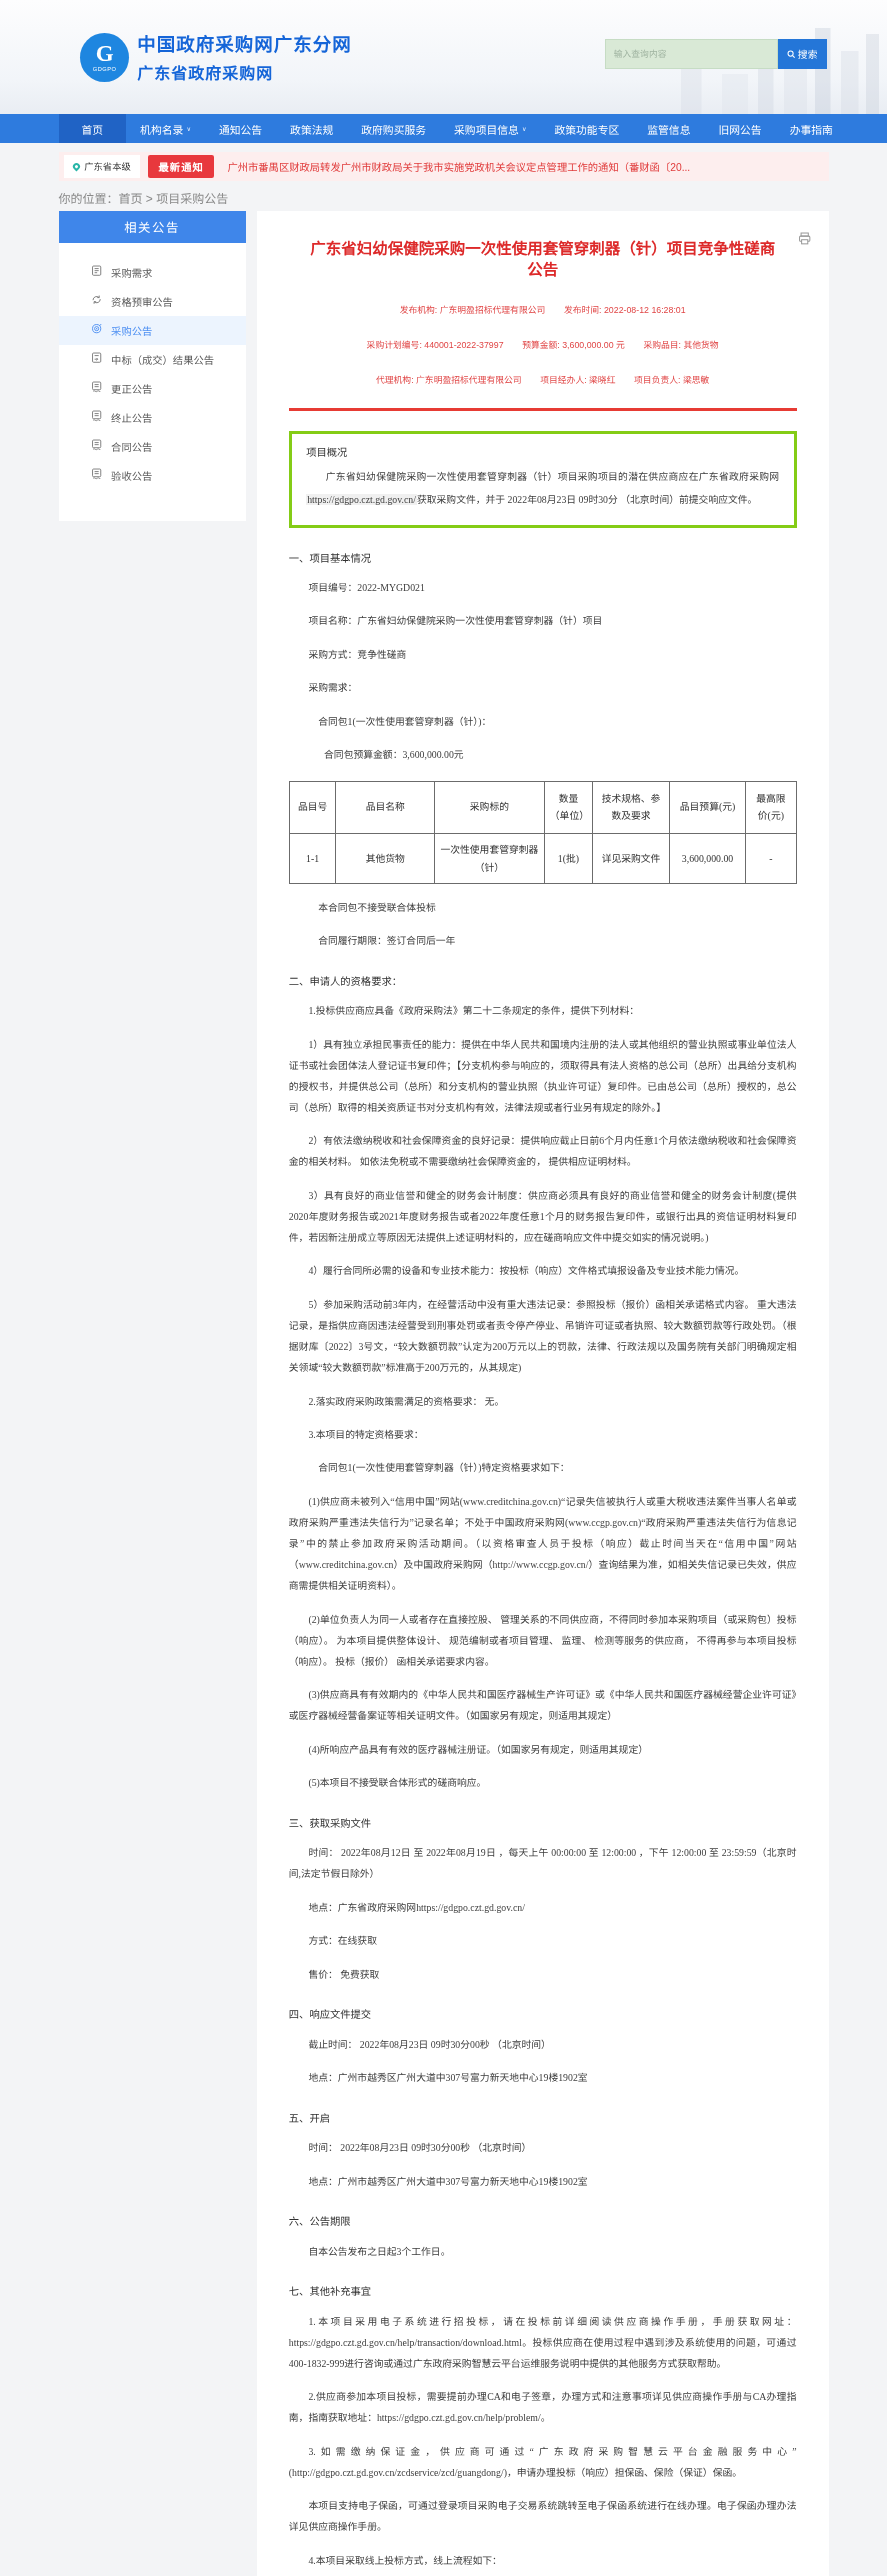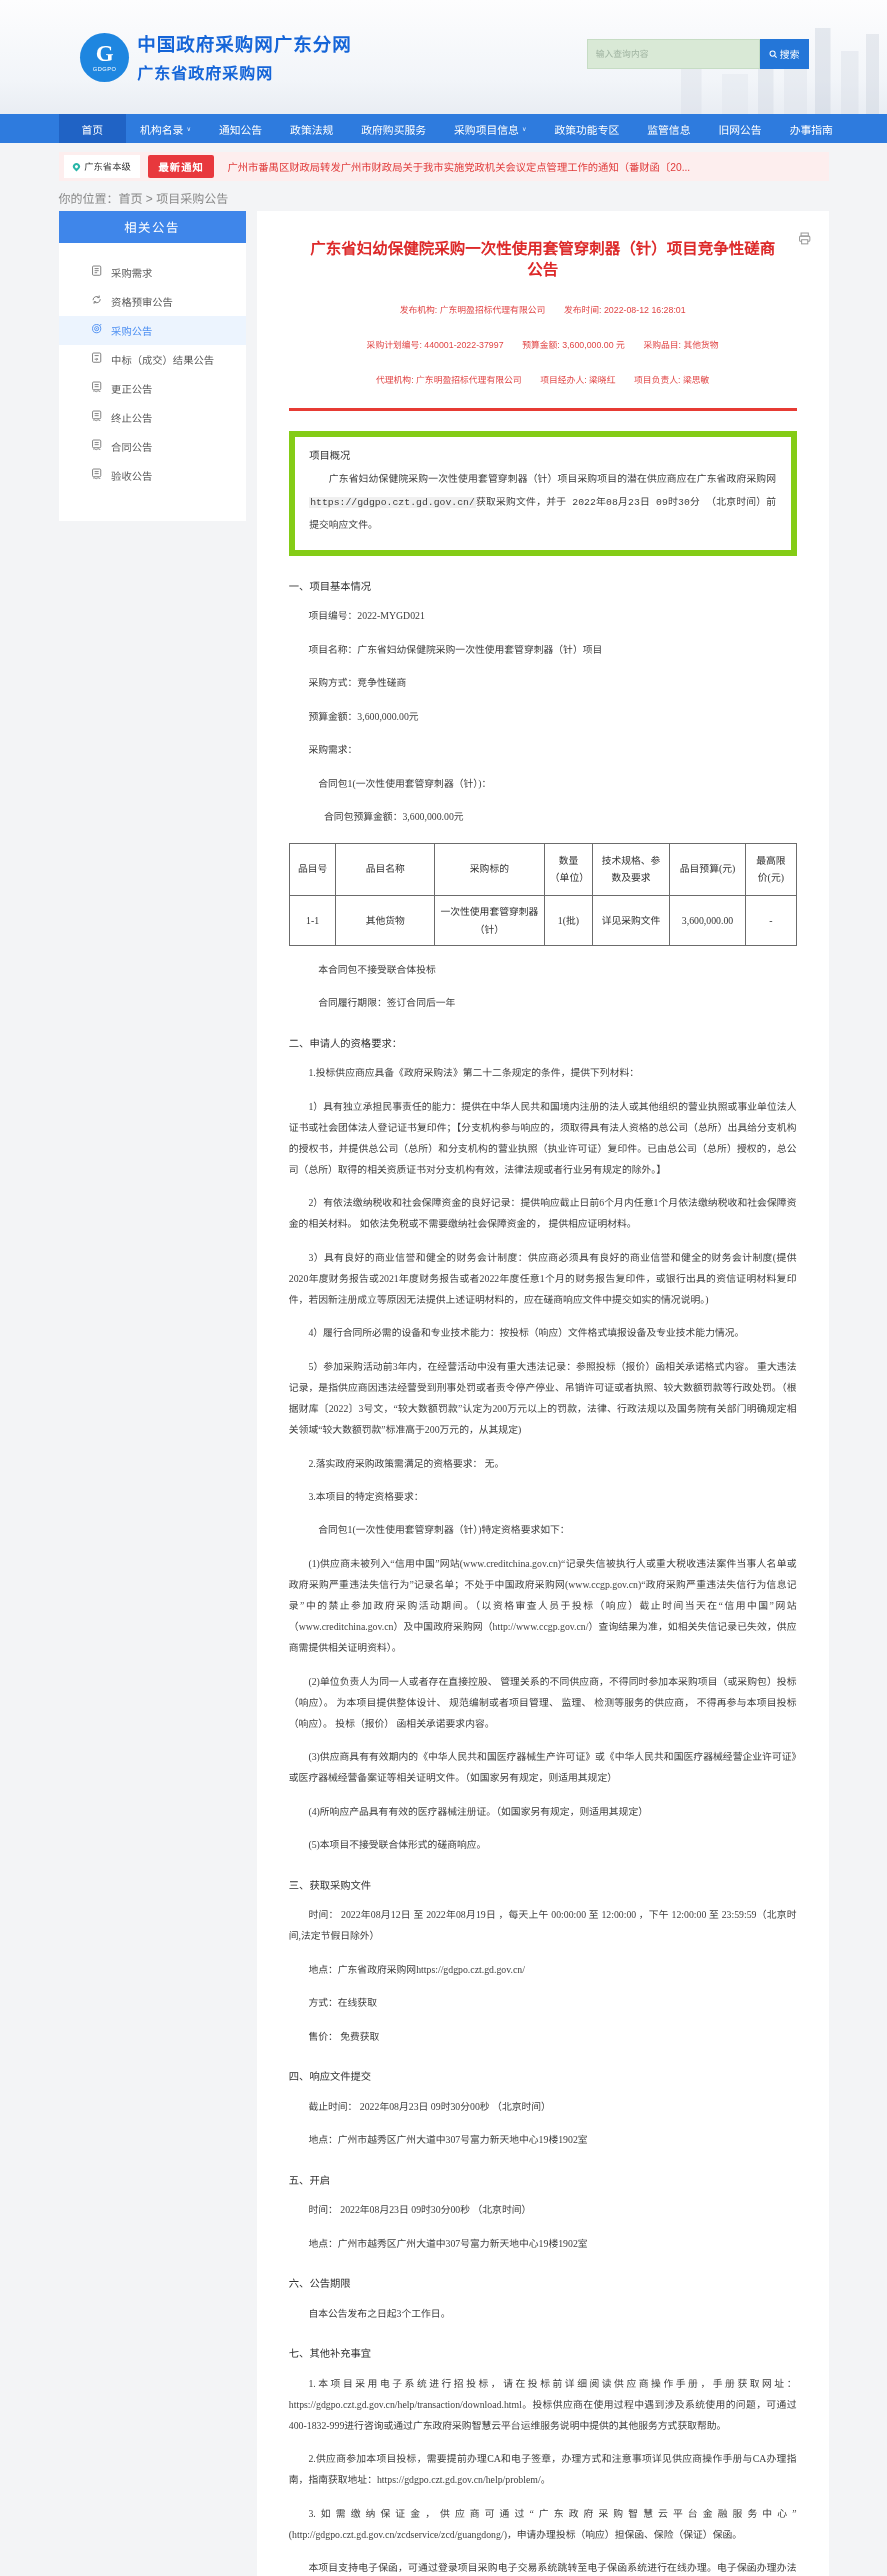--- a/index.html
+++ b/index.html
@@ -22,21 +22,21 @@
   .logo-finance { display:flex; align-items:center; gap:7.2px; }
   .emblem { width:40px; height:49px; flex:0 0 auto; }
   .lf-text .lf-cn { font-family:"Liberation Serif","DejaVu Serif",serif; font-size:24px; font-weight:700; color:#c01e1e; letter-spacing:2.1px; }
   .lf-text .lf-en { font-size:5.7px; color:#c01e1e; letter-spacing:0.3px; margin-top:3.1px; }
   .logo-gdgpo { display:flex; align-items:center; gap:8.2px; margin-left:21.6px; }
   .gd-circle { width:49px; height:49px; border-radius:50%; background:#1e86e0; color:#fff; display:flex; flex-direction:column; align-items:center; justify-content:center; }
   .gd-circle .g { font-size:23px; font-weight:700; line-height:1; font-family:"Liberation Serif",serif; }
   .gd-circle .sub { font-size:5.7px; letter-spacing:0.5px; margin-top:1px; }
   .gd-text .l1 { font-size:18.5px; font-weight:700; color:#1565d8; letter-spacing:1px; }
   .gd-text .l2 { font-size:16px; font-weight:700; color:#1565d8; letter-spacing:1px; margin-top:4.1px; }
-  .search-box { margin-left:auto; display:flex; height:36px; margin-right:20px; }
+  .search-box { margin-left:auto; display:flex; height:36px; margin-right:2px; }
   .search-box input { width:173px; height:30px; background:#d9e9d6; border:0.5px solid #c6dcc4; padding:0 8.2px; font-size:8.8px; color:#444; outline:none; }
   .search-box input::placeholder { color:#9fb3a0; }
   .search-box button { width:49px; height:30px; background:#2476d8; color:#fff; border:none; font-size:9.8px; cursor:pointer; display:flex; align-items:center; justify-content:center; gap:3.1px; }
 
   
   .main-nav { height:29px; background:#2e7bde; }
   .nav-inner { width:770px; margin:0 auto; display:flex; height:100%; align-items:stretch; }
   .nav-item { color:#fff; font-size:10.8px; display:flex; align-items:center; padding:0 14px; cursor:pointer; white-space:nowrap; }
   .nav-item.active { background:#2063c5; padding:0 23px; }
   .nav-item .arrow { font-size:6.2px; margin-left:3.1px; opacity:.9; }
@@ -63,21 +63,21 @@
 
   .content { flex:1; background:#fff; position:relative; padding:18.5px 32px 0; font-family:"Liberation Serif","DejaVu Serif",serif; }
   .print-btn { position:absolute; right:17.5px; top:20.6px; background:none; border:none; cursor:pointer; }
 
   .art-title { text-align:center; color:#dd2a2a; font-size:15.5px; font-weight:700; line-height:1.35; margin:9.3px 20.6px 13.4px; font-family:"Liberation Sans","DejaVu Sans",sans-serif; }
   .meta { text-align:center; color:#e04545; font-size:8.8px; font-family:"Liberation Sans","DejaVu Sans",sans-serif; }
   .meta .m-line { margin:22px 0; }
   .meta .m-pair { margin:0 9.3px; }
   .red-rule { margin:13.4px 0 0; height:3.6px; border-top:2.1px solid #e73b34; border-bottom:0.5px solid #e73b34; }
 
-  .overview-box { border:6px solid #84cc16; margin-top:19.6px; padding:10.3px 14.4px 13.4px;font-family:Liberation Mono, monospace; }
+  .overview-box { border:3px solid #84cc16; margin-top:19.6px; padding:10.3px 14.4px 13.4px; }
   .ov-title { font-size:10.3px; color:#333; }
   .ov-p { font-size:9.8px; color:#3d3d3d; line-height:2.3; text-indent:2em; margin-top:7.2px; text-align:justify; }
   .ov-url { background:#f0f0f0; padding:0 1px; }
 
   .doc-body { margin-top:5.2px; }
   .sec-h { font-size:10.3px; color:#2f2f2f; margin:21.6px 0 3.1px; }
   .doc-p { font-size:9.8px; color:#3d3d3d; line-height:2.15; text-indent:2em; margin:12.4px 0; text-align:justify; }
   .doc-p.i2 { margin-left:1em; }
   .doc-p.i3 { margin-left:1.6em; }
 
@@ -246,21 +246,20 @@
       <div class="overview-box">
         <div class="ov-title">项目概况</div>
         <p class="ov-p"><span>广东省妇幼保健院采购一次性使用套管穿刺器（针）项目采购项目的潜在供应商应在广东省政府采购网</span><span class="ov-url">https://gdgpo.czt.gd.gov.cn/</span><span>获取采购文件，并于 2022年08月23日 09时30分 （北京时间）前提交响应文件。</span></p>
       </div>
 
       <div class="doc-body" id="doc-body">
           <div class="sec-h">一、项目基本情况</div>
           <p class="doc-p">项目编号：2022-MYGD021</p>
           <p class="doc-p">项目名称：广东省妇幼保健院采购一次性使用套管穿刺器（针）项目</p>
           <p class="doc-p">采购方式：竞争性磋商</p>
-          <p class="doc-p">预算金额：3,600,000.00元</p>
           <p class="doc-p">采购需求：</p>
           <p class="doc-p i2">合同包1(一次性使用套管穿刺器（针）)：</p>
           <p class="doc-p i3">合同包预算金额：3,600,000.00元</p>
           <table class="items">
             <colgroup>
               <col style="width: 9.2%;">
               <col style="width: 19.5%;">
               <col style="width: 21.6%;">
               <col style="width: 9.6%;">
               <col style="width: 15.1%;">

